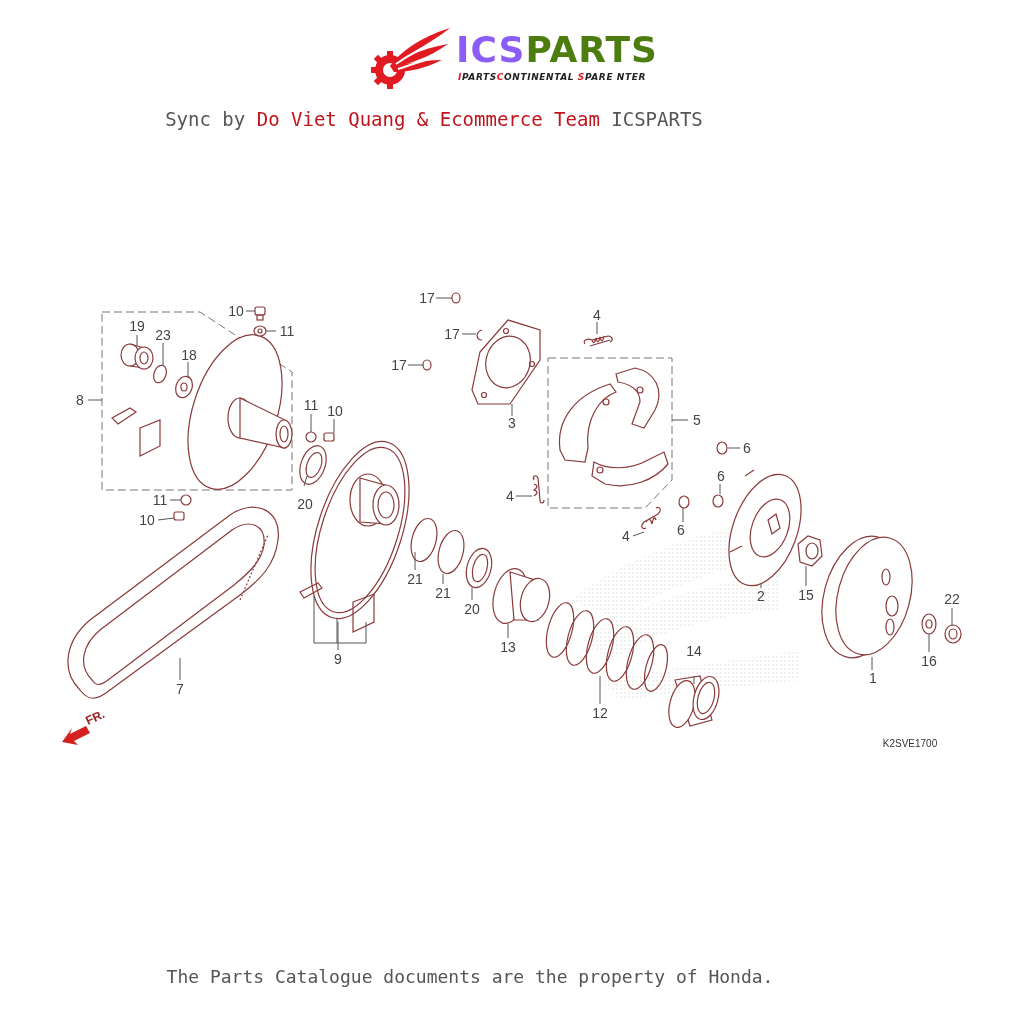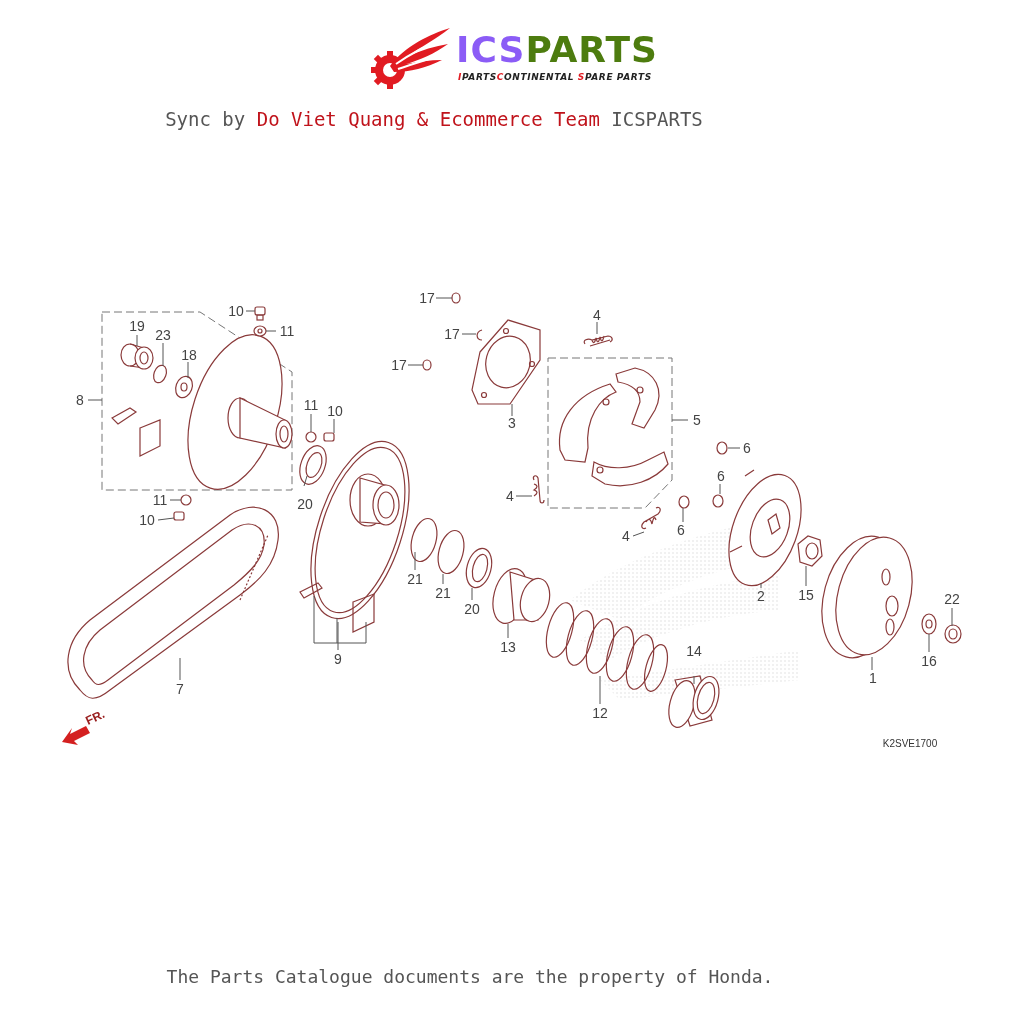--- a/index.html
+++ b/index.html
@@ -34,21 +34,21 @@
       <rect x="27" y="57" width="6" height="6"></rect>
       <rect x="11" y="41" width="6" height="6"></rect>
       <rect x="15" y="30" width="6" height="6" transform="rotate(45 18 33)"></rect>
       <rect x="15" y="52" width="6" height="6" transform="rotate(45 18 55)"></rect>
     </g>
     <path d="M30 40 C45 20 70 8 90 2 C75 14 62 20 48 30 C62 24 75 20 88 18 C74 28 60 34 46 38 C58 36 70 34 82 34 C66 42 50 46 34 46 Z" fill="#e11b22"></path>
     <path d="M36 38 C50 28 66 20 82 14" stroke="#fff" stroke-width="2" fill="none"></path>
     <path d="M38 43 C52 38 66 34 78 30" stroke="#fff" stroke-width="2" fill="none"></path>
   </svg>
   <div class="logo-word"><span class="ics">ICS</span><span class="parts">PARTS</span></div>
-  <div class="logo-sub"><span class="r">I</span><span>PARTS</span><span class="r">C</span><span>ONTINENTAL </span><span class="r">S</span><span>PARE PARTS</span></div>
+  <div class="logo-sub"><span class="r">I</span><span>PARTS</span><span class="r">C</span><span>ONTINENTAL </span><span class="r">S</span><span>PARE NTER</span></div>
 </div>
 
 <div class="sync"><span>Sync by </span><span class="red">Do Viet Quang &amp; Ecommerce Team</span><span> ICSPARTS</span></div>
 
 <svg class="diagram" width="1024" height="1024" viewBox="0 0 1024 1024">
 
   <defs>
     <pattern id="dots" width="4" height="4" patternUnits="userSpaceOnUse">
       <circle cx="1" cy="1" r="0.7" fill="#d9d9d9"></circle>
     </pattern>

